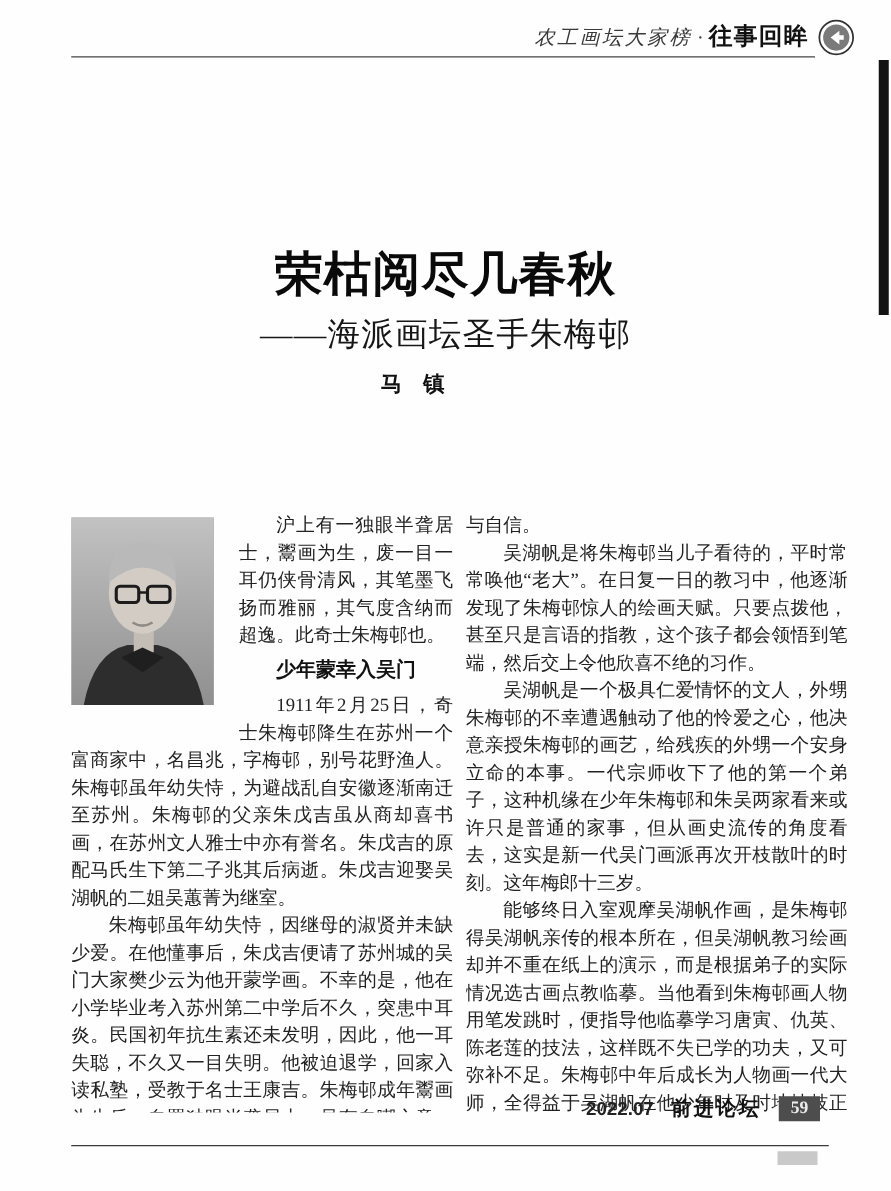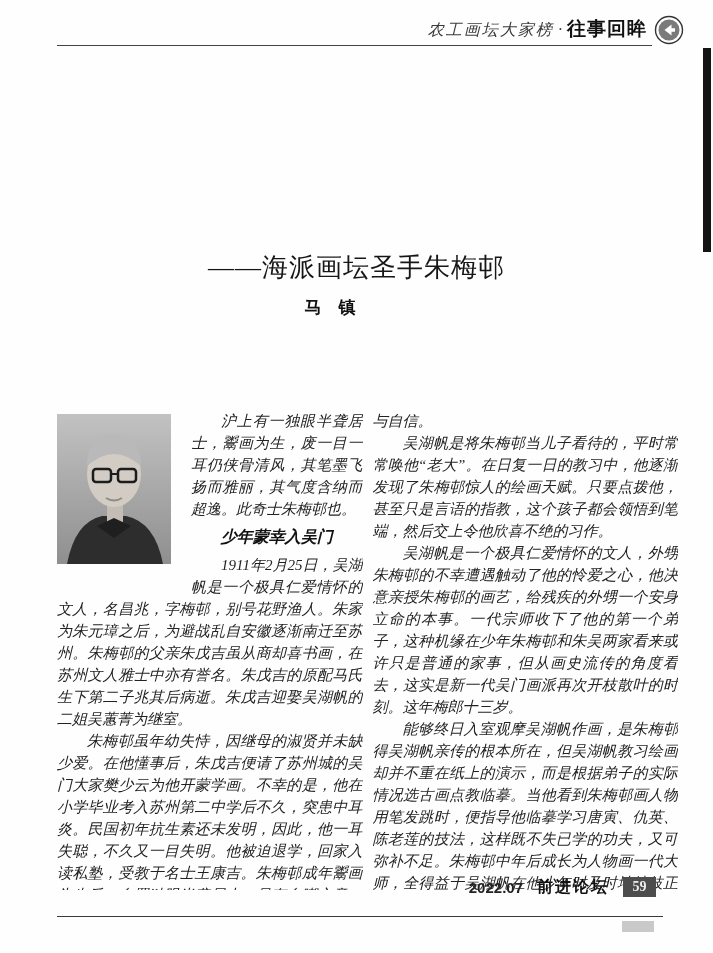--- a/index.html
+++ b/index.html
@@ -21,21 +21,21 @@
   .title { position:absolute; top:194px; left:0; width:713px; text-align:center;
     font-family:"Liberation Sans","DejaVu Sans",sans-serif;
     font-size:38px; font-weight:bold; color:#0a0a0a; letter-spacing:1px; }
   .subtitle { position:absolute; top:250px; left:0; width:713px; text-align:center;
     font-size:26px; color:#161616; letter-spacing:1px; }
   .author { position:absolute; top:296px; left:0; width:660px; text-align:center;
     font-family:"Liberation Sans","DejaVu Sans",sans-serif;
     font-size:17px; font-weight:bold; color:#111; }
   
   .body-cols { position:absolute; top:410px; left:57px; width:621px; height:480px;
-    display:flex; gap:10px; overflow:hidden;font-style:italic; }
+    display:flex; gap:10px; overflow:hidden; }
   .col { flex:1 1 0; font-size:15px; line-height:22px; text-align:justify; color:#222; overflow:hidden; }
   .col p { margin:0; }
   .col p.indent { text-indent:2em; }
   .photo { float:left; width:114px; height:150px; margin:4px 20px 20px 0; background:#9a9a9a; }
   .photo svg { display:block; }
   .sec-heading { font-family:"Liberation Sans","DejaVu Sans",sans-serif;
     font-size:16px; font-weight:bold; text-align:center; color:#111; margin:6px 0 6px; }
   
   .footer { position:absolute; top:876px; left:57px; width:599px; height:22px;
     display:flex; justify-content:flex-end; align-items:center; gap:14px; }
@@ -61,20 +61,21 @@
   </div>
   <span class="hdr-icon">
     <svg width="30" height="30" viewBox="0 0 30 30">
       <circle cx="15" cy="15" r="13.5" fill="#fff" stroke="#333" stroke-width="1.4"></circle>
       <circle cx="15" cy="15" r="10.5" fill="#7a7a7a"></circle>
       <path d="M17.5 9.5 L10.5 15 L17.5 20.5 L17.5 16.8 L21 16.8 L21 13.2 L17.5 13.2 Z" fill="#ffffff"></path>
     </svg>
   </span>
   <div class="hdr-rule"></div>
 
+  <div class="title">荣枯阅尽几春秋</div>
   <div class="subtitle">——海派画坛圣手朱梅邨</div>
   <div class="author">马　镇</div>
 
   <div class="body-cols">
     <div class="col">
       <span class="photo">
         <svg width="114" height="150" viewBox="0 0 114 150">
           <defs>
             <linearGradient id="bgGrad" x1="0" y1="0" x2="0" y2="1">
               <stop offset="0" stop-color="#c2c2c2"></stop>
@@ -88,21 +89,21 @@
           <path d="M30 52 Q30 20 57 20 Q84 20 84 52 Q70 40 57 40 Q44 40 30 52 Z" fill="#b9b9b9"></path>
           <rect x="36" y="55" width="18" height="13" rx="3" fill="none" stroke="#1c1c1c" stroke-width="2.5"></rect>
           <rect x="61" y="55" width="18" height="13" rx="3" fill="none" stroke="#1c1c1c" stroke-width="2.5"></rect>
           <line x1="54" y1="60" x2="61" y2="60" stroke="#1c1c1c" stroke-width="2"></line>
           <path d="M49 84 Q57 89 65 84" fill="none" stroke="#8f8a84" stroke-width="2"></path>
           <path d="M40 112 L57 104 L74 112 L57 124 Z" fill="#1f1f1f"></path>
         </svg>
       </span>
       <p class="indent">沪上有一独眼半聋居士，鬻画为生，废一目一耳仍侠骨清风，其笔墨飞扬而雅丽，其气度含纳而超逸。此奇士朱梅邨也。</p>
       <h2 class="sec-heading">少年蒙幸入吴门</h2>
-      <p class="indent">1911年2月25日，吴湖帆是一个极具仁爱情怀的文人，名昌兆，字梅邨，别号花野渔人。朱家为朱元璋之后，为避战乱自安徽逐渐南迁至苏州。朱梅邨的父亲朱戊吉虽从商却喜书画，在苏州文人雅士中亦有誉名。朱戊吉的原配马氏生下第二子兆其后病逝。朱戊吉迎娶吴湖帆的二姐吴蕙菁为继室。</p>
+      <p class="indent">1911年2月25日，奇士朱梅邨降生在苏州一个富商家中，名昌兆，字梅邨，别号花野渔人。朱梅邨虽年幼失恃，为避战乱自安徽逐渐南迁至苏州。朱梅邨的父亲朱戊吉虽从商却喜书画，在苏州文人雅士中亦有誉名。朱戊吉的原配马氏生下第二子兆其后病逝。朱戊吉迎娶吴湖帆的二姐吴蕙菁为继室。</p>
       <p class="indent">朱梅邨虽年幼失恃，因继母的淑贤并未缺少爱。在他懂事后，朱戊吉便请了苏州城的吴门大家樊少云为他开蒙学画。不幸的是，他在小学毕业考入苏州第二中学后不久，突患中耳炎。民国初年抗生素还未发明，因此，他一耳失聪，不久又一目失明。他被迫退学，回家入读私塾，受教于名士王康吉。朱梅邨成年鬻画为生后，自署独眼半聋居士，虽有自嘲之意，却凸显了他的自强</p>
     </div>
     <div class="col">
       <p>与自信。</p>
       <p class="indent">吴湖帆是将朱梅邨当儿子看待的，平时常常唤他“老大”。在日复一日的教习中，他逐渐发现了朱梅邨惊人的绘画天赋。只要点拨他，甚至只是言语的指教，这个孩子都会领悟到笔端，然后交上令他欣喜不绝的习作。</p>
       <p class="indent">吴湖帆是一个极具仁爱情怀的文人，外甥朱梅邨的不幸遭遇触动了他的怜爱之心，他决意亲授朱梅邨的画艺，给残疾的外甥一个安身立命的本事。一代宗师收下了他的第一个弟子，这种机缘在少年朱梅邨和朱吴两家看来或许只是普通的家事，但从画史流传的角度看去，这实是新一代吴门画派再次开枝散叶的时刻。这年梅郎十三岁。</p>
       <p class="indent">能够终日入室观摩吴湖帆作画，是朱梅邨得吴湖帆亲传的根本所在，但吴湖帆教习绘画却并不重在纸上的演示，而是根据弟子的实际情况选古画点教临摹。当他看到朱梅邨画人物用笔发跳时，便指导他临摹学习唐寅、仇英、陈老莲的技法，这样既不失已学的功夫，又可弥补不足。朱梅邨中年后成长为人物画一代大师，全得益于吴湖帆在他少年时及时地扶枝正干，止曲行直。</p>
 
     </div>
   </div>

